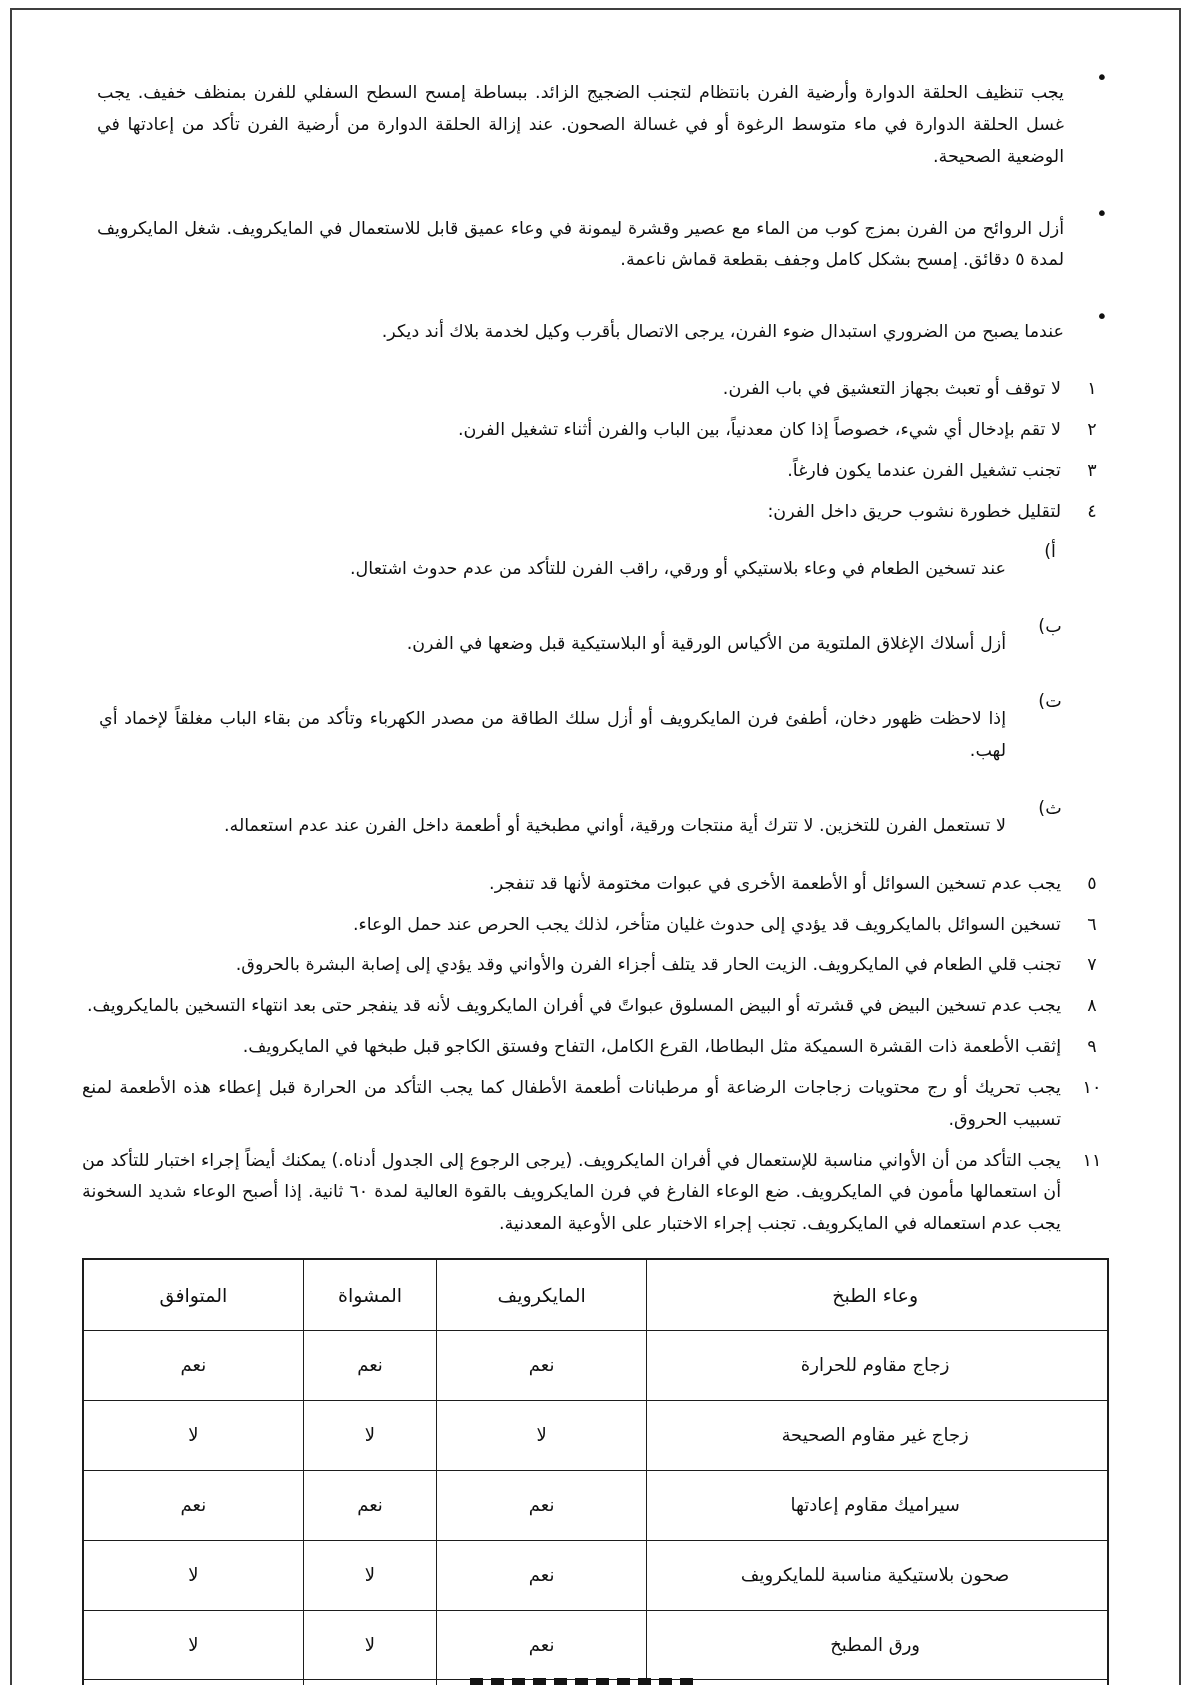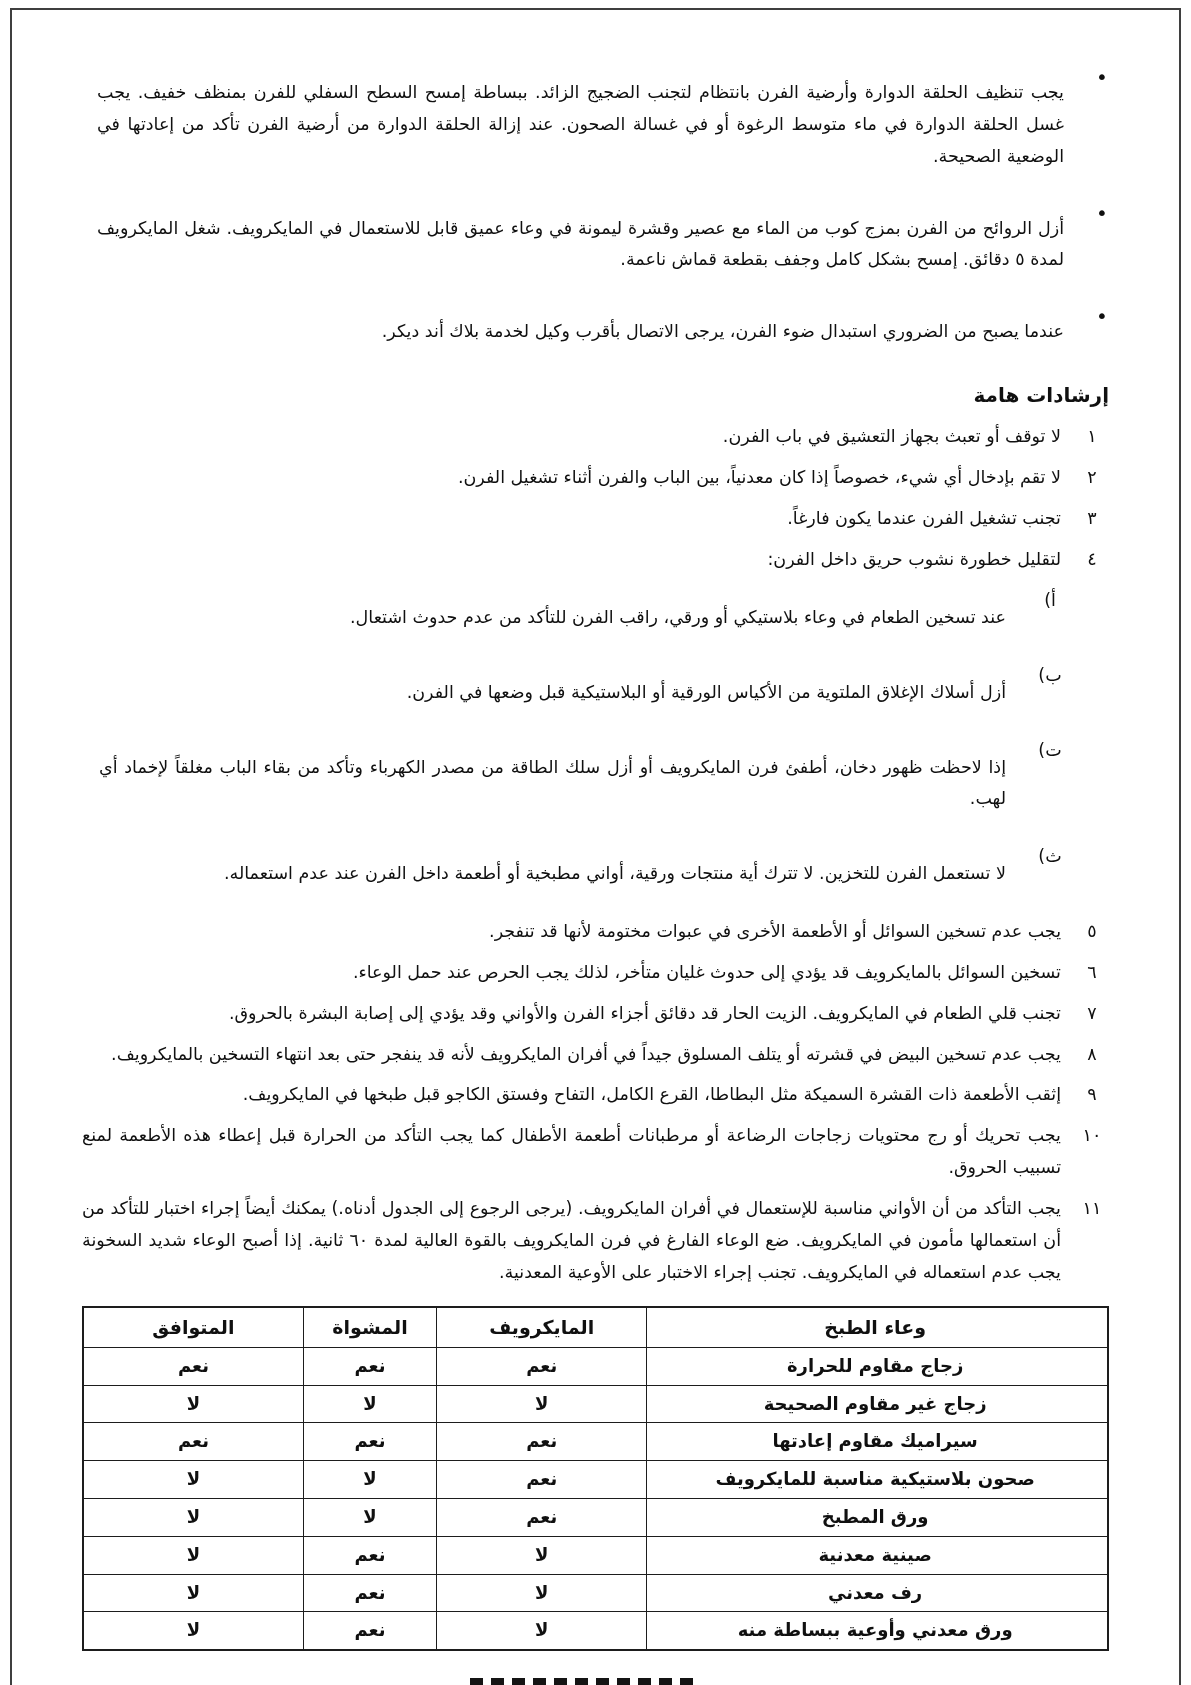--- a/index.html
+++ b/index.html
@@ -34,22 +34,22 @@
   .sub-item{display:flex;gap:12px;margin:0 0 9px 0;}
   .sub-item .sub-label{flex:0 0 30px;text-align:center;}
   .sub-item p{margin:17px;flex:1;}
   
   table.cookware{
     width:100%;border-collapse:collapse;margin-top:18px;
     border:2px solid #1d1d1d;
   }
   table.cookware th, table.cookware td{
     border:1.6px solid #1d1d1d;
-    padding:4px 12px;
-    font-weight:bold;
+    padding:20px 12px;
+    font-weight:normal;
     text-align:center;
     font-size:18px;
     line-height:1.6;
   }
   table.cookware th{font-size:19px;}
   table.cookware td.item-cell, table.cookware th.item-head{text-align:center;padding-right:16px;}
   
   .footer-clip{
     position:absolute;bottom:0;left:470px;width:230px;height:7px;
     background:repeating-linear-gradient(90deg,#141414 0 13px,transparent 13px 21px);
@@ -70,21 +70,20 @@
     <li class="bullet-item">
       <span class="marker">•</span>
       <p>أزل الروائح من الفرن بمزج كوب من الماء مع عصير وقشرة ليمونة في وعاء عميق قابل للاستعمال في المايكرويف. شغل المايكرويف لمدة ٥ دقائق. إمسح بشكل كامل وجفف بقطعة قماش ناعمة.</p>
     </li>
     <li class="bullet-item">
       <span class="marker">•</span>
       <p>عندما يصبح من الضروري استبدال ضوء الفرن، يرجى الاتصال بأقرب وكيل لخدمة بلاك أند ديكر.</p>
     </li>
   </ul>
 
-  <h2 class="heading">إرشادات هامة</h2>
 
   <ol class="numbered">
     <li class="num-item">
       <span class="num">١</span>
       <p>لا توقف أو تعبث بجهاز التعشيق في باب الفرن.</p>
     </li>
     <li class="num-item">
       <span class="num">٢</span>
       <p>لا تقم بإدخال أي شيء، خصوصاً إذا كان معدنياً، بين الباب والفرن أثناء تشغيل الفرن.</p>
     </li>
@@ -121,25 +120,25 @@
     <li class="num-item">
       <span class="num">٥</span>
       <p>يجب عدم تسخين السوائل أو الأطعمة الأخرى في عبوات مختومة لأنها قد تنفجر.</p>
     </li>
     <li class="num-item">
       <span class="num">٦</span>
       <p>تسخين السوائل بالمايكرويف قد يؤدي إلى حدوث غليان متأخر، لذلك يجب الحرص عند حمل الوعاء.</p>
     </li>
     <li class="num-item">
       <span class="num">٧</span>
-      <p>تجنب قلي الطعام في المايكرويف. الزيت الحار قد دقائق أجزاء الفرن والأواني وقد يؤدي إلى إصابة البشرة بالحروق.</p>
+      <p>تجنب قلي الطعام في المايكرويف. الزيت الحار قد يتلف أجزاء الفرن والأواني وقد يؤدي إلى إصابة البشرة بالحروق.</p>
     </li>
     <li class="num-item">
       <span class="num">٨</span>
-      <p>يجب عدم تسخين البيض في قشرته أو يتلف المسلوق جيداً في أفران المايكرويف لأنه قد ينفجر حتى بعد انتهاء التسخين بالمايكرويف.</p>
+      <p>يجب عدم تسخين البيض في قشرته أو البيض المسلوق عبواتً في أفران المايكرويف لأنه قد ينفجر حتى بعد انتهاء التسخين بالمايكرويف.</p>
     </li>
     <li class="num-item">
       <span class="num">٩</span>
       <p>إثقب الأطعمة ذات القشرة السميكة مثل البطاطا، القرع الكامل، التفاح وفستق الكاجو قبل طبخها في المايكرويف.</p>
     </li>
     <li class="num-item">
       <span class="num">١٠</span>
       <p>يجب تحريك أو رج محتويات زجاجات الرضاعة أو مرطبانات أطعمة الأطفال كما يجب التأكد من الحرارة قبل إعطاء هذه الأطعمة لمنع تسبيب الحروق.</p>
     </li>
     <li class="num-item">

